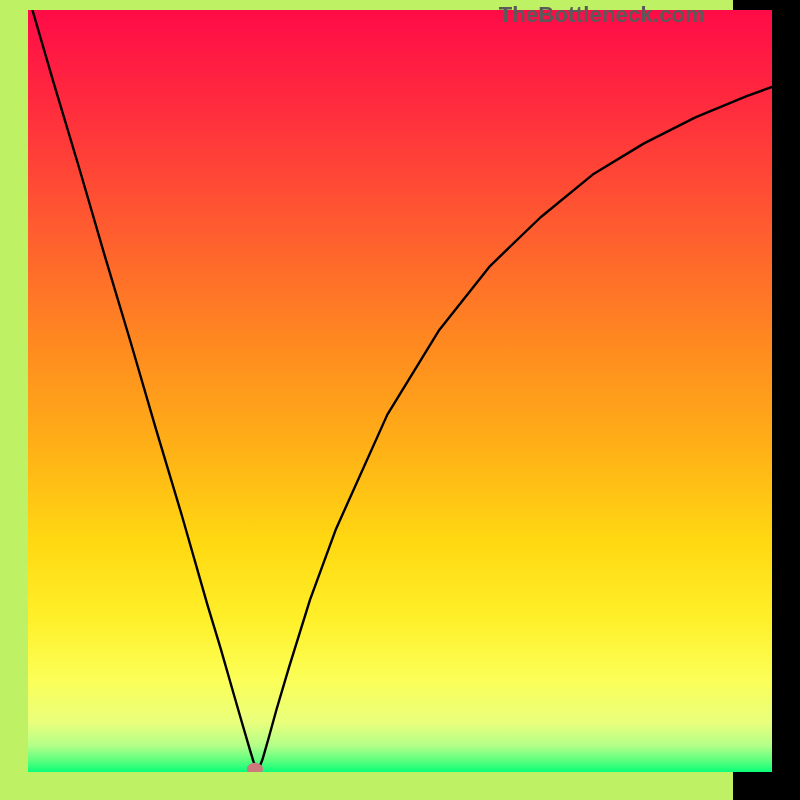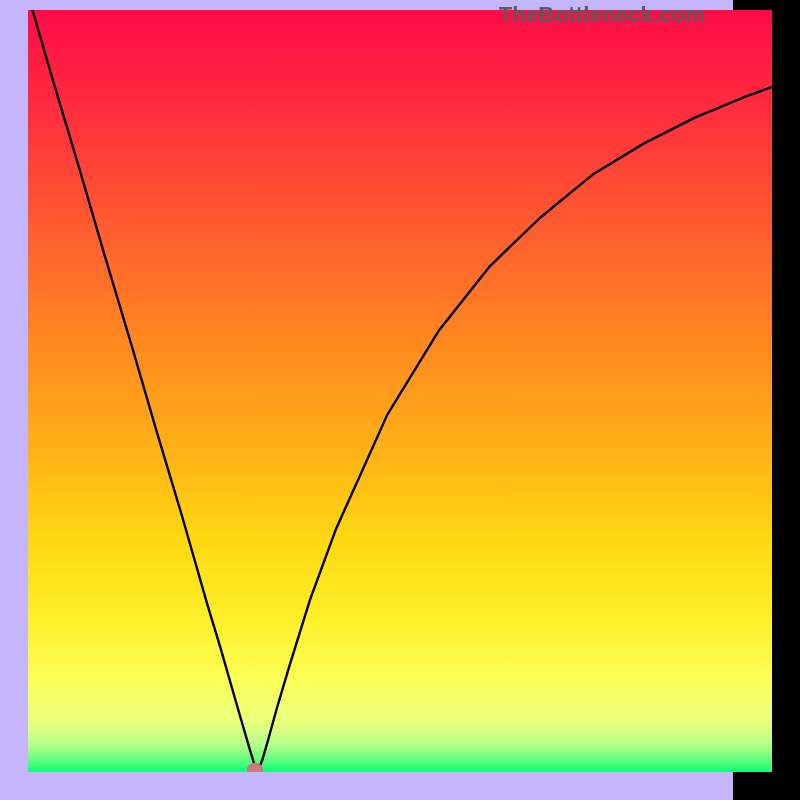--- a/index.html
+++ b/index.html
@@ -8,21 +8,21 @@
     width: 800px;
     height: 800px;
     overflow: hidden;
     background: #000;
     font-family: Arial, Helvetica, sans-serif;
   }
   .frame {
     position: relative;
     width: 733px;
     height: 800px;
-    background: #c4b5fd;
+    background: #bef264;
   }
   .plot-area {
     position: absolute;
     left: 28px;
     top: 10px;
     width: 744px;
     height: 762px;
     overflow: hidden;
   }
   .plot-svg {

